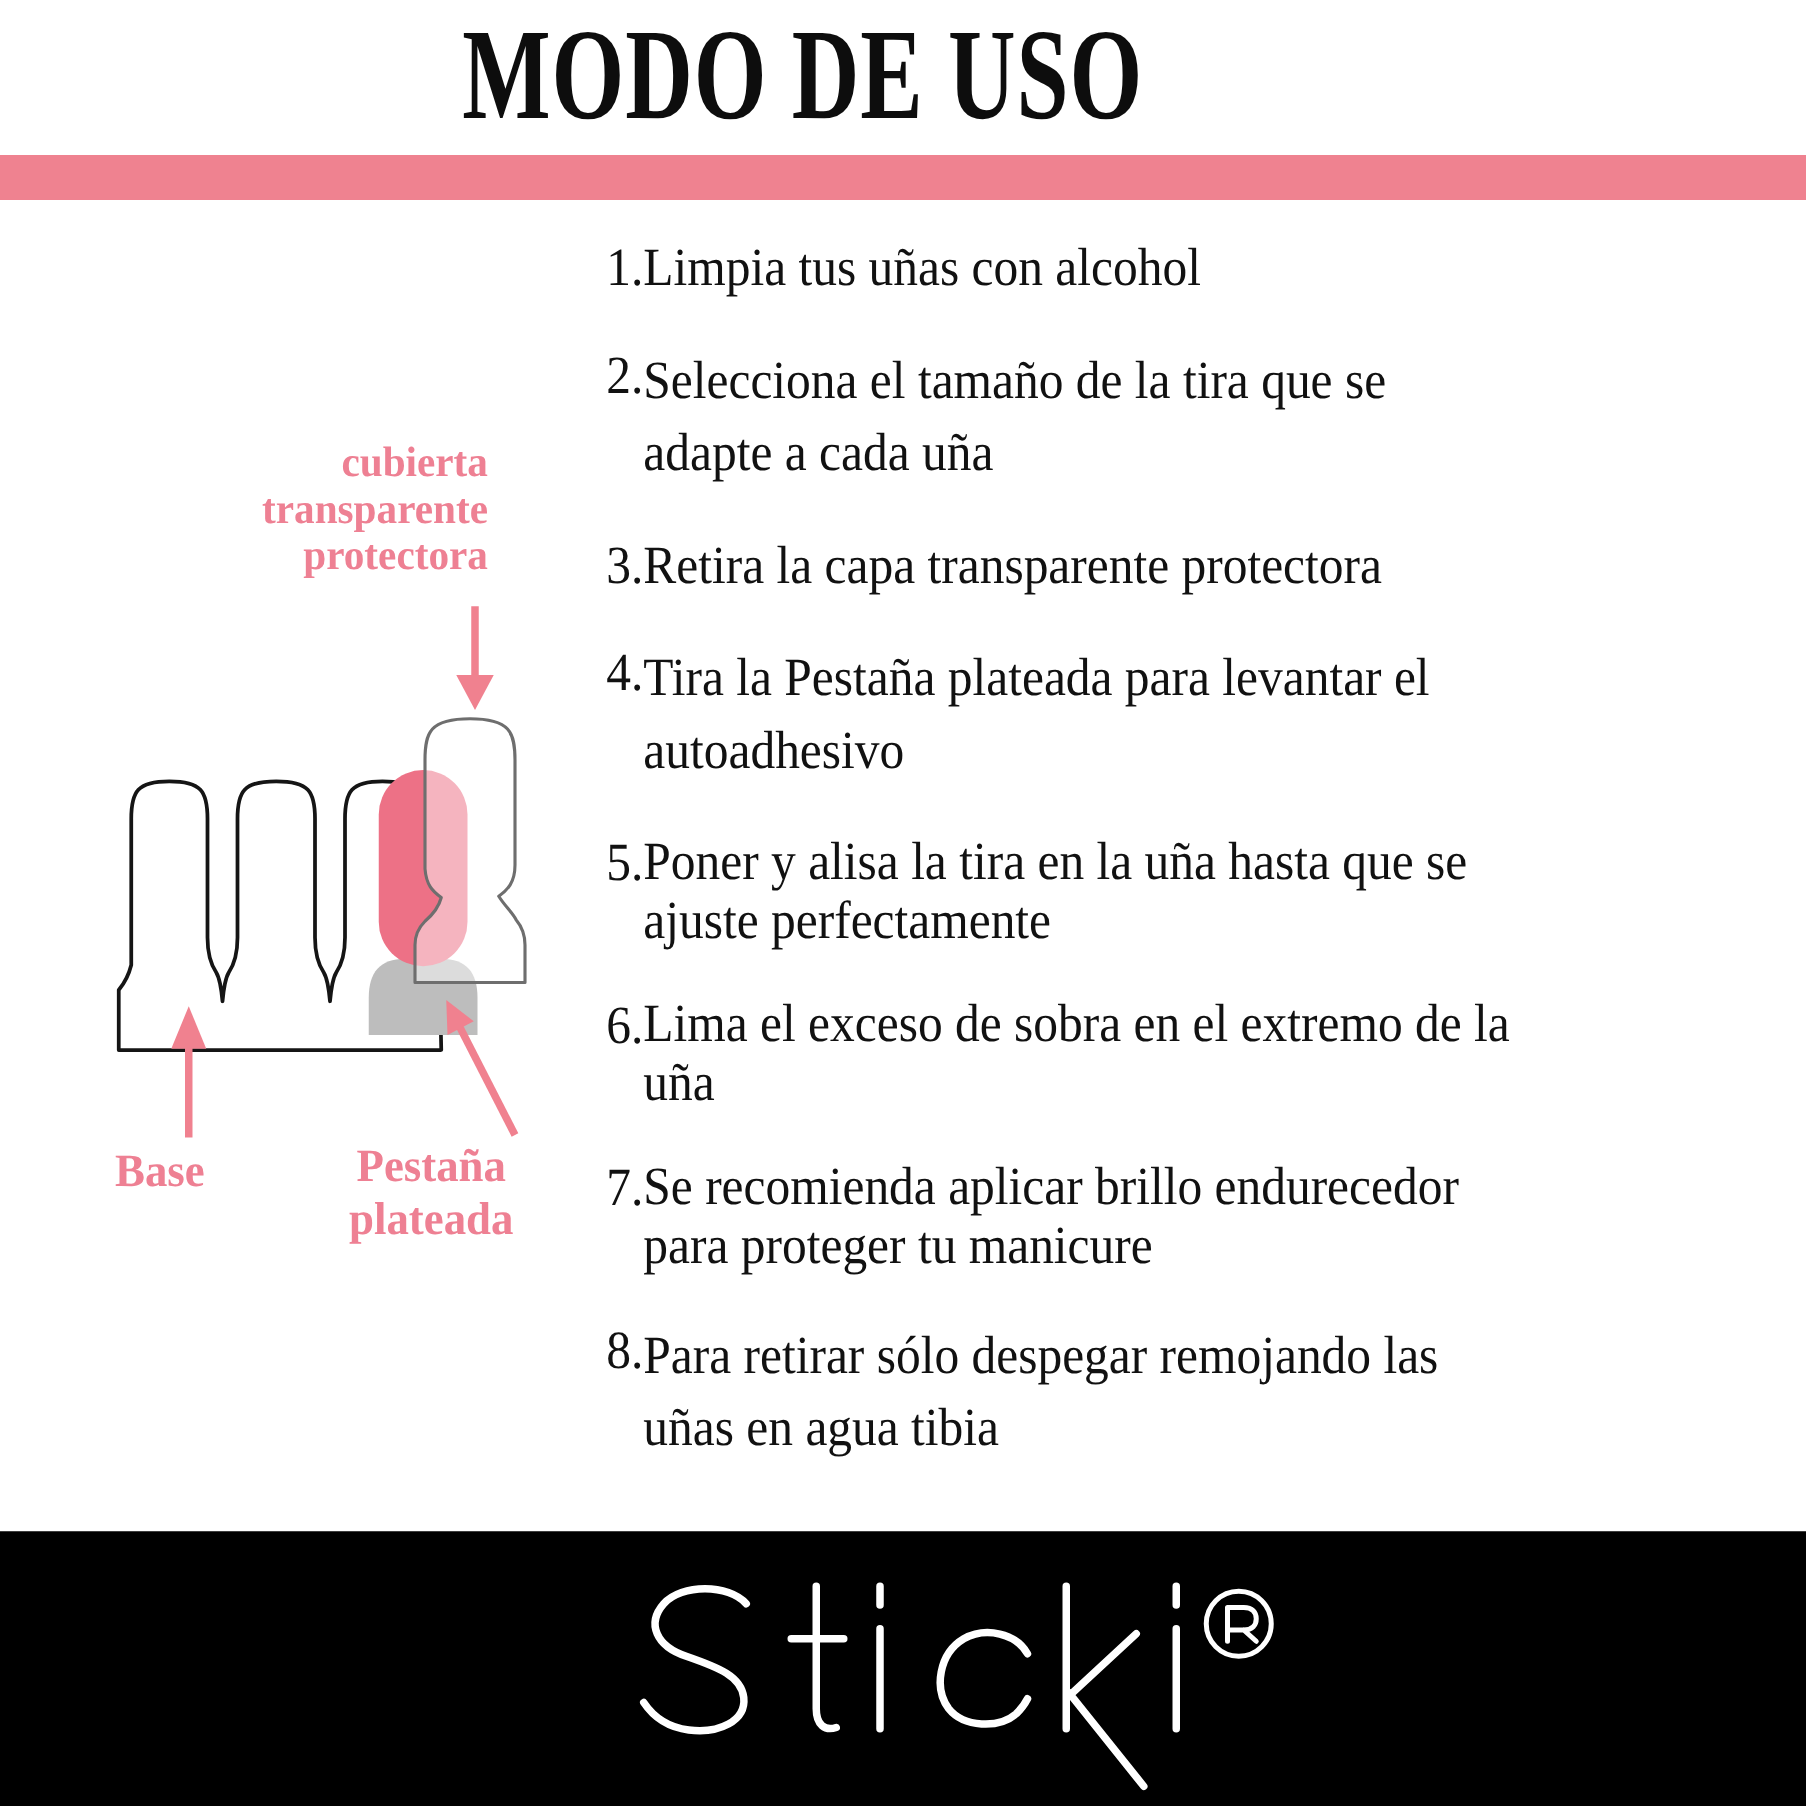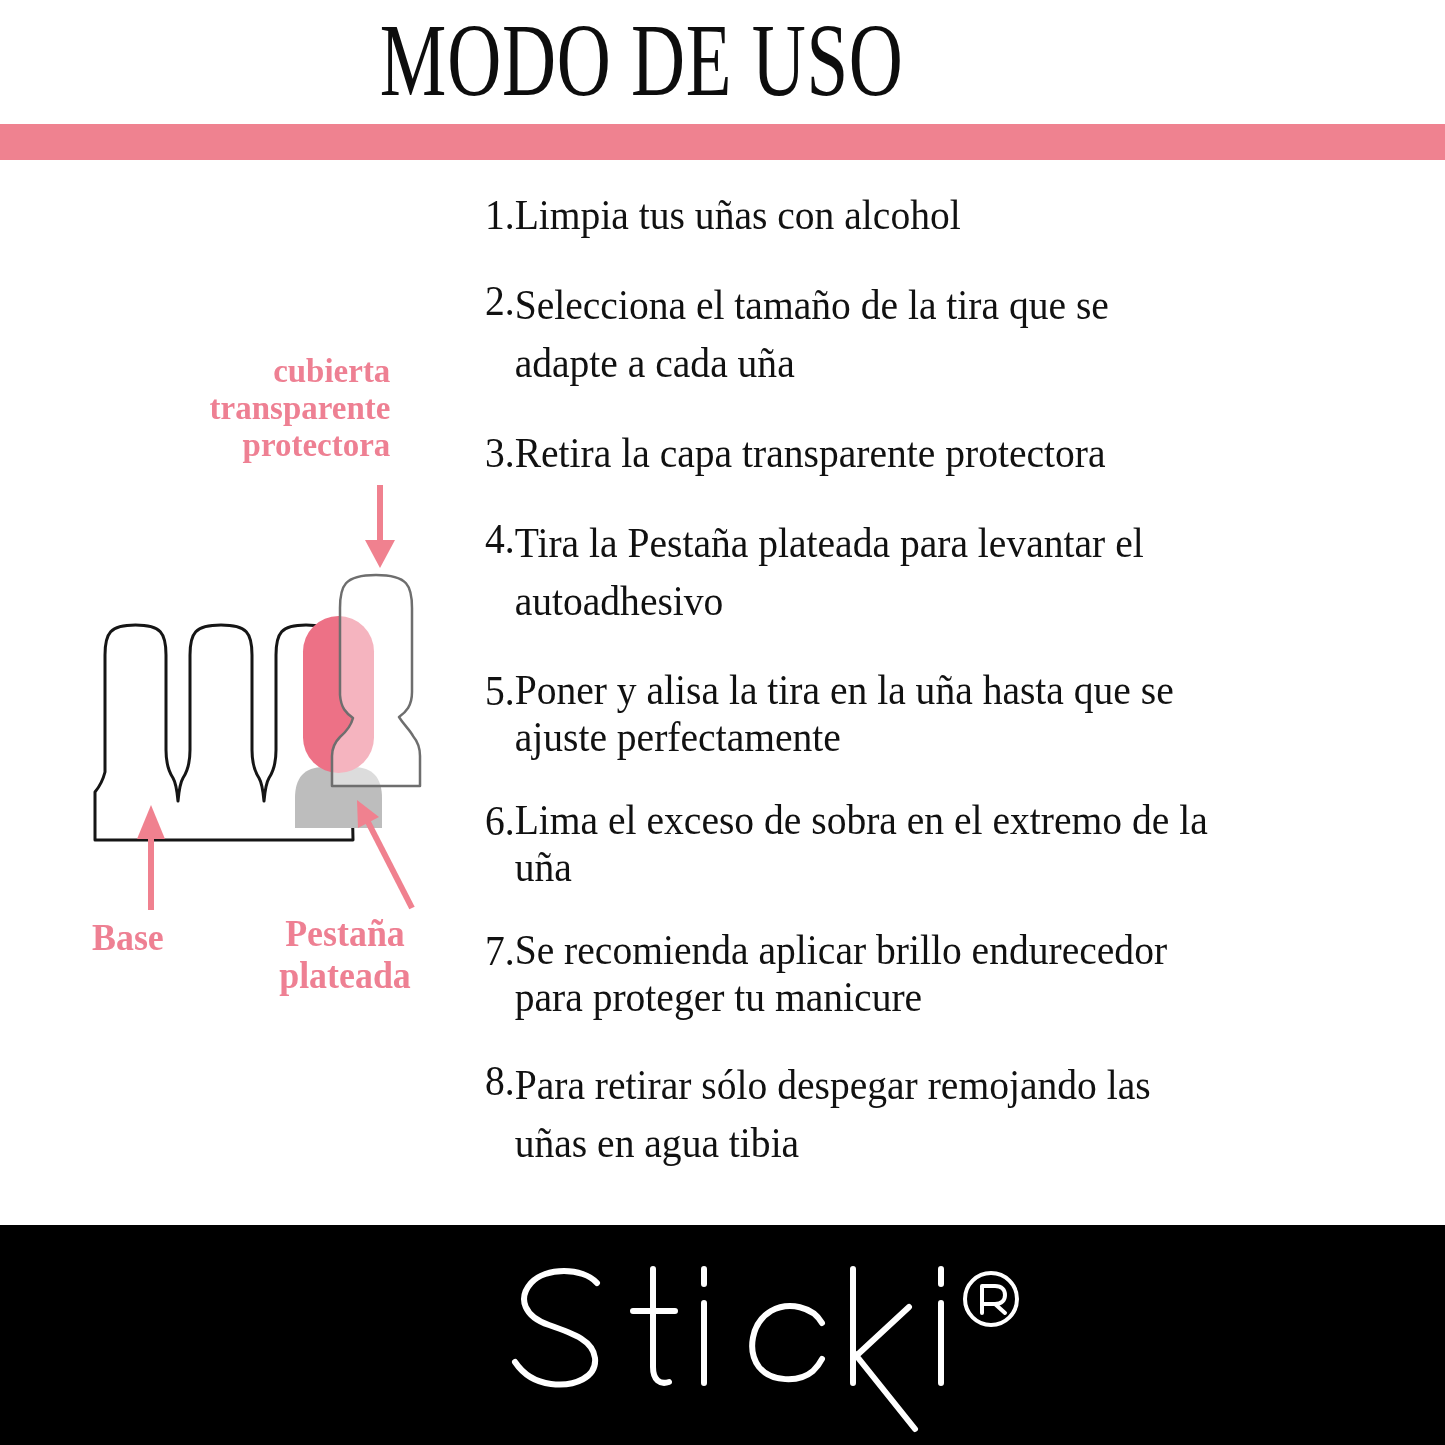--- a/index.html
+++ b/index.html
@@ -2,21 +2,21 @@
 <html><head>
 <meta charset="utf-8">
 <style>
   html,body{margin:0;padding:0;}
   body{
     width:1445px;height:1445px;position:relative;background:#ffffff;
     font-family:"Liberation Serif","DejaVu Serif",serif;overflow:hidden;
   }
   .page-title{
     position:absolute;top:8px;left:0;width:1284px;text-align:center;
-    font-size:104px;font-weight:normal;color:#0d0d0d;line-height:104px;white-space:nowrap;
+    font-size:104px;font-weight:bold;color:#0d0d0d;line-height:104px;white-space:nowrap;
   }
   .page-title .squeeze{display:inline-block;transform:scaleX(0.72);transform-origin:50% 0;letter-spacing:1px;}
   .accent-bar{position:absolute;top:124px;left:0;width:1445px;height:36px;}
   
   .instructions{
     position:absolute;left:485px;top:190px;width:1000px;
     transform:scaleX(0.92);transform-origin:0 0;color:#111111;
   }
   .item{display:flex;margin-bottom:36px;}
   .item .num{flex:0 0 31px;font-size:43px;line-height:50px;}

